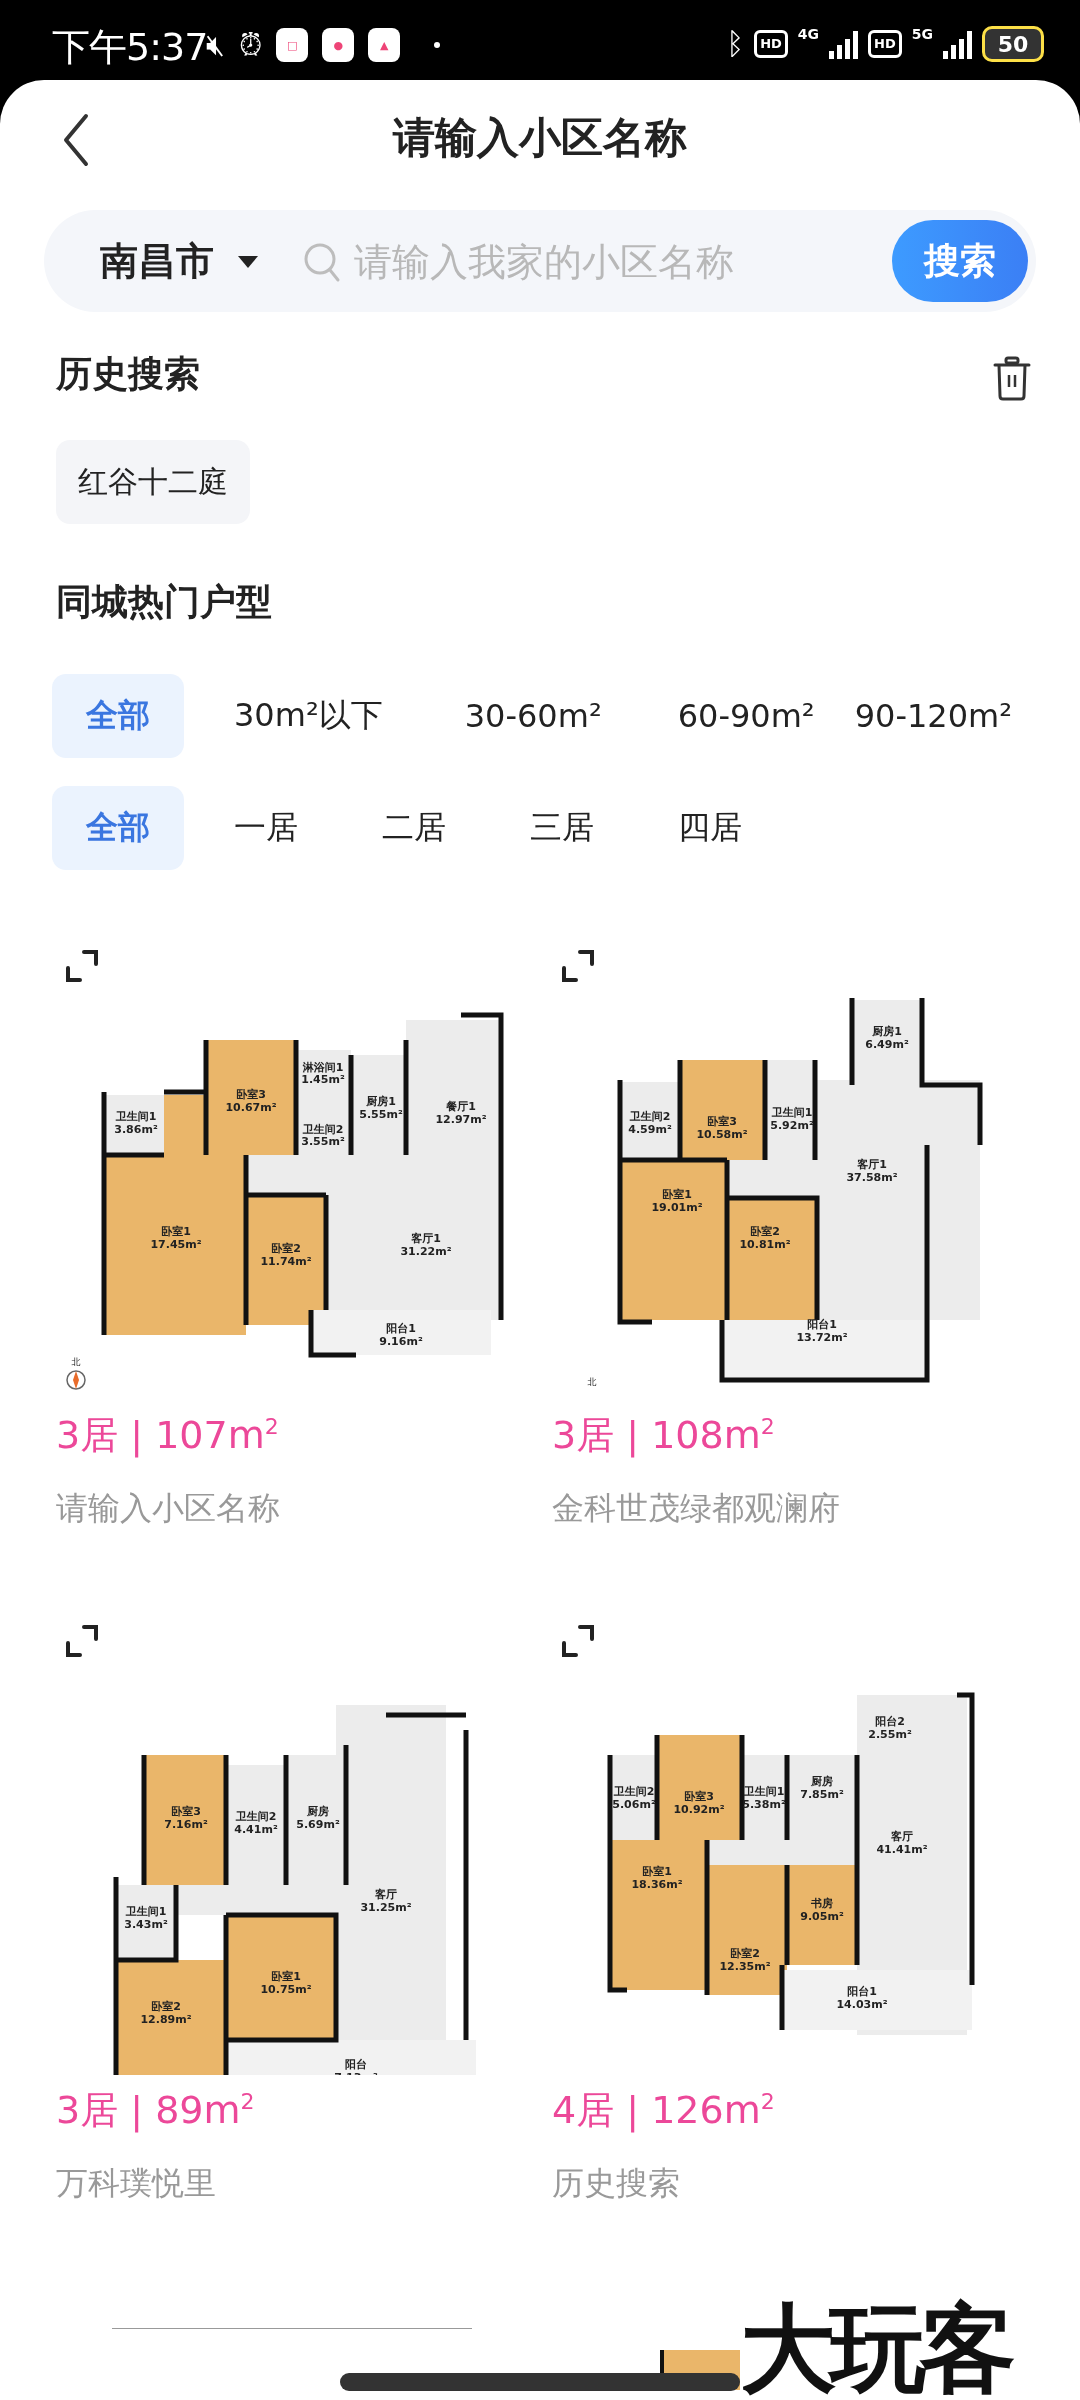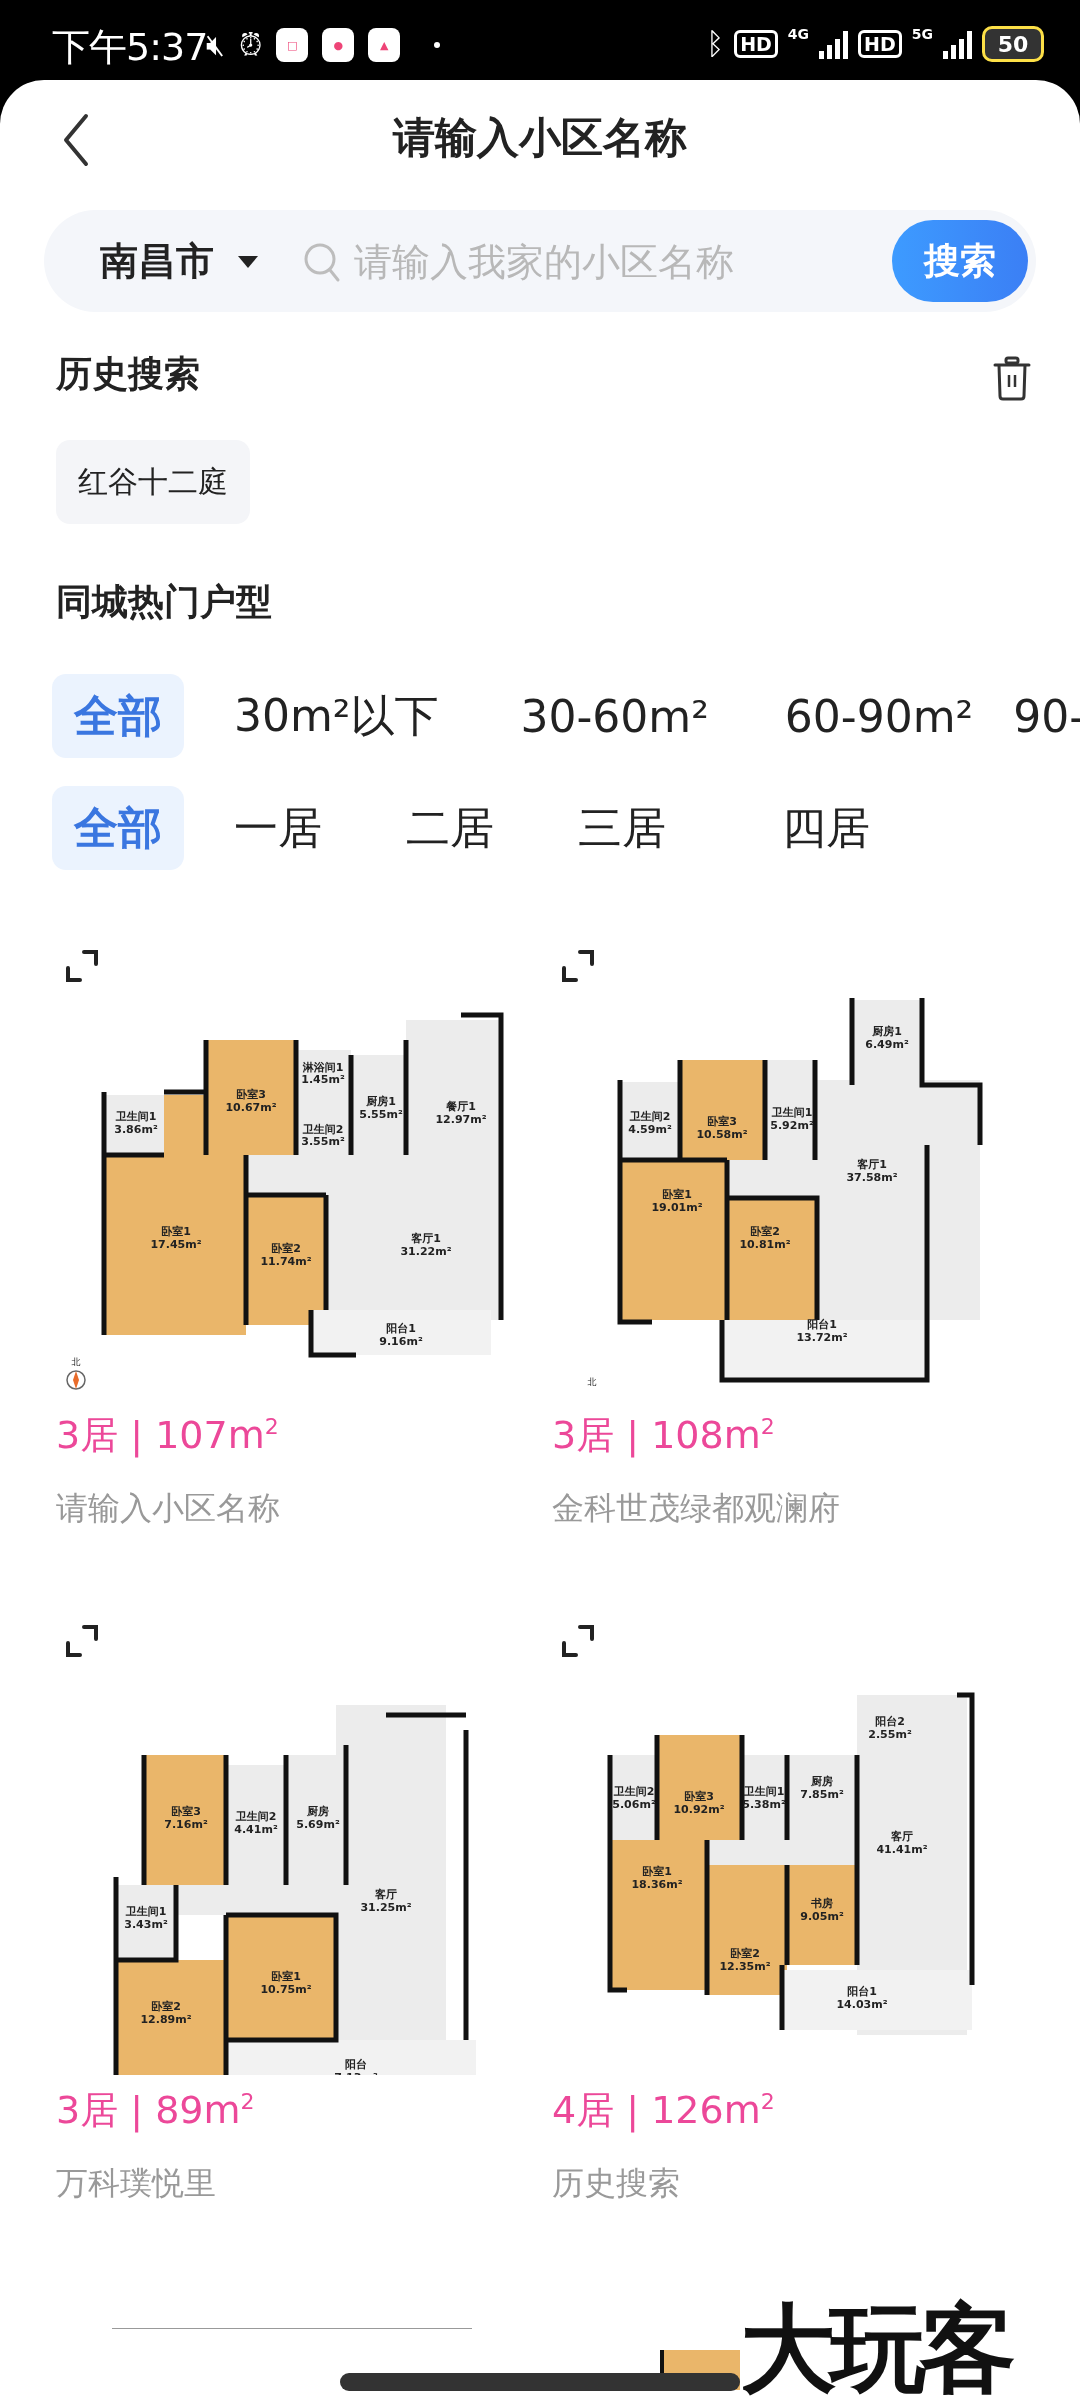--- a/index.html
+++ b/index.html
@@ -7,21 +7,21 @@
   body { font-family: "DejaVu Sans", "Liberation Sans", sans-serif; color: #222; position: relative; }
 
   
   .statusbar { position: absolute; left: 0; top: 0; width: 1080px; height: 80px; background: #000; color: #fff; }
   .sb-time { position: absolute; left: 52px; top: 22px; font-size: 38px; letter-spacing: -1px; }
   .sb-icons-left { position: absolute; left: 206px; top: 28px; display: flex; align-items: center; gap: 14px; }
   .sb-appicon { width: 32px; height: 34px; background: #fff; border-radius: 8px; display: flex; align-items: center; justify-content: center; font-size: 11px; color: #e47; }
   .sb-glyph { font-size: 30px; color: #fff; line-height: 34px; }
   .sb-dot { width: 6px; height: 6px; border-radius: 3px; background: #fff; margin-left: 20px; }
   .sb-right { position: absolute; right: 36px; top: 26px; display: flex; align-items: center; gap: 10px; }
-  .hd { border: 3px solid #fff; border-radius: 6px; font-size: 19px; font-weight: bold; padding: 2px 3px; line-height: 18px; }
+  .hd { border: 3px solid #fff; border-radius: 6px; font-size: 13px; font-weight: bold; padding: 2px 3px; line-height: 18px; }
   .net { font-size: 14px; font-weight: bold; position: relative; top: -10px; }
   .bars { display: flex; align-items: flex-end; gap: 3px; height: 30px; }
   .bars span { width: 5px; background: #fff; display: block; }
   .battery { border: 3px solid #fde047; border-radius: 10px; width: 62px; height: 36px; display: flex; align-items: center; justify-content: center; font-size: 22px; font-weight: bold; background: #333; }
 
   
   .page { position: absolute; left: 0; top: 80px; width: 1080px; height: 2376px; background: #fff; border-radius: 44px 44px 0 0; overflow: hidden; }
 
   .navbar { position: relative; height: 120px; }
   .back { position: absolute; left: 58px; top: 30px; width: 40px; height: 60px; }
@@ -34,21 +34,21 @@
   .search-input { position: absolute; left: 310px; top: 24px; width: 550px; height: 56px; border: none; background: transparent; font-size: 38px; color: #000000; outline: none; font-family: "DejaVu Sans", sans-serif; }
   .search-input::placeholder { color: #b8b8b8; }
   .search-btn { position: absolute; right: 8px; top: 10px; width: 136px; height: 82px; border-radius: 41px; background: linear-gradient(90deg, #3d9bff, #3b7ff5); color: #fff; font-size: 36px; font-weight: bold; border: none; display: flex; align-items: center; justify-content: center; font-family: "DejaVu Sans", sans-serif; }
 
   .section-title { position: absolute; left: 56px; font-size: 36px; font-weight: bold; color: #222; }
   .trash { position: absolute; right: 48px; top: 276px; width: 40px; height: 46px; }
 
   .chip { position: absolute; left: 56px; top: 360px; height: 84px; padding: 0 22px; background: #f4f5f8; border-radius: 14px; font-size: 30px; color: #222; display: flex; align-items: center; }
 
   .filter-row { position: absolute; left: 52px; height: 84px; display: flex; align-items: center; }
-  .filter { height: 84px; display: flex; align-items: center; font-size: 44px; color: #222; white-space: nowrap; }
+  .filter { height: 84px; display: flex; align-items: center; font-size: 32px; color: #222; white-space: nowrap; }
   .filter.active { background: #ebf3fe; color: #3a76e0; border-radius: 14px; width: 132px; justify-content: center; font-weight: bold; }
 
   
   .card { position: absolute; width: 500px; }
   .plan { position: relative; width: 500px; height: 460px; background: #fff; }
   .plan svg { position: absolute; left: 0; top: 0; }
   .expand { position: absolute; right: 24px; bottom: 80px; width: 52px; height: 52px; background: #fff; border-radius: 26px; }
   .card-title { font-size: 38px; color: #ec4899; margin-top: 10px; white-space: nowrap; }
   .card-title sup { font-size: 22px; }
   .card-sub { font-size: 32px; color: #999; margin-top: 26px; }
@@ -129,21 +129,21 @@
     <div class="filter" style="margin-left:82px">30-60m²</div>
     <div class="filter" style="margin-left:76px">60-90m²</div>
     <div class="filter" style="margin-left:40px">90-120m²</div>
   </div>
 
   <div class="filter-row" style="top:706px">
     <div class="filter active">全部</div>
     <div class="filter" style="margin-left:50px">一居</div>
     <div class="filter" style="margin-left:84px">二居</div>
     <div class="filter" style="margin-left:84px">三居</div>
-    <div class="filter" style="margin-left:116px">四居</div>
+    <div class="filter" style="margin-left:84px">四居</div>
   </div>
 
   <div class="card" style="left:56px; top:860px">
     <div class="plan">
       <svg width="500" height="460" viewBox="0 0 500 460" font-family="DejaVu Sans, sans-serif" font-size="11" font-weight="bold" fill="#222" text-anchor="middle">
         <rect x="50" y="155" width="140" height="240" fill="#eab66a"></rect>
         <rect x="150" y="100" width="90" height="115" fill="#eab66a"></rect>
         <rect x="190" y="250" width="80" height="135" fill="#eab66a"></rect>
         <rect x="50" y="155" width="58" height="62" fill="#ececec"></rect>
         <rect x="240" y="110" width="55" height="105" fill="#ececec"></rect>

